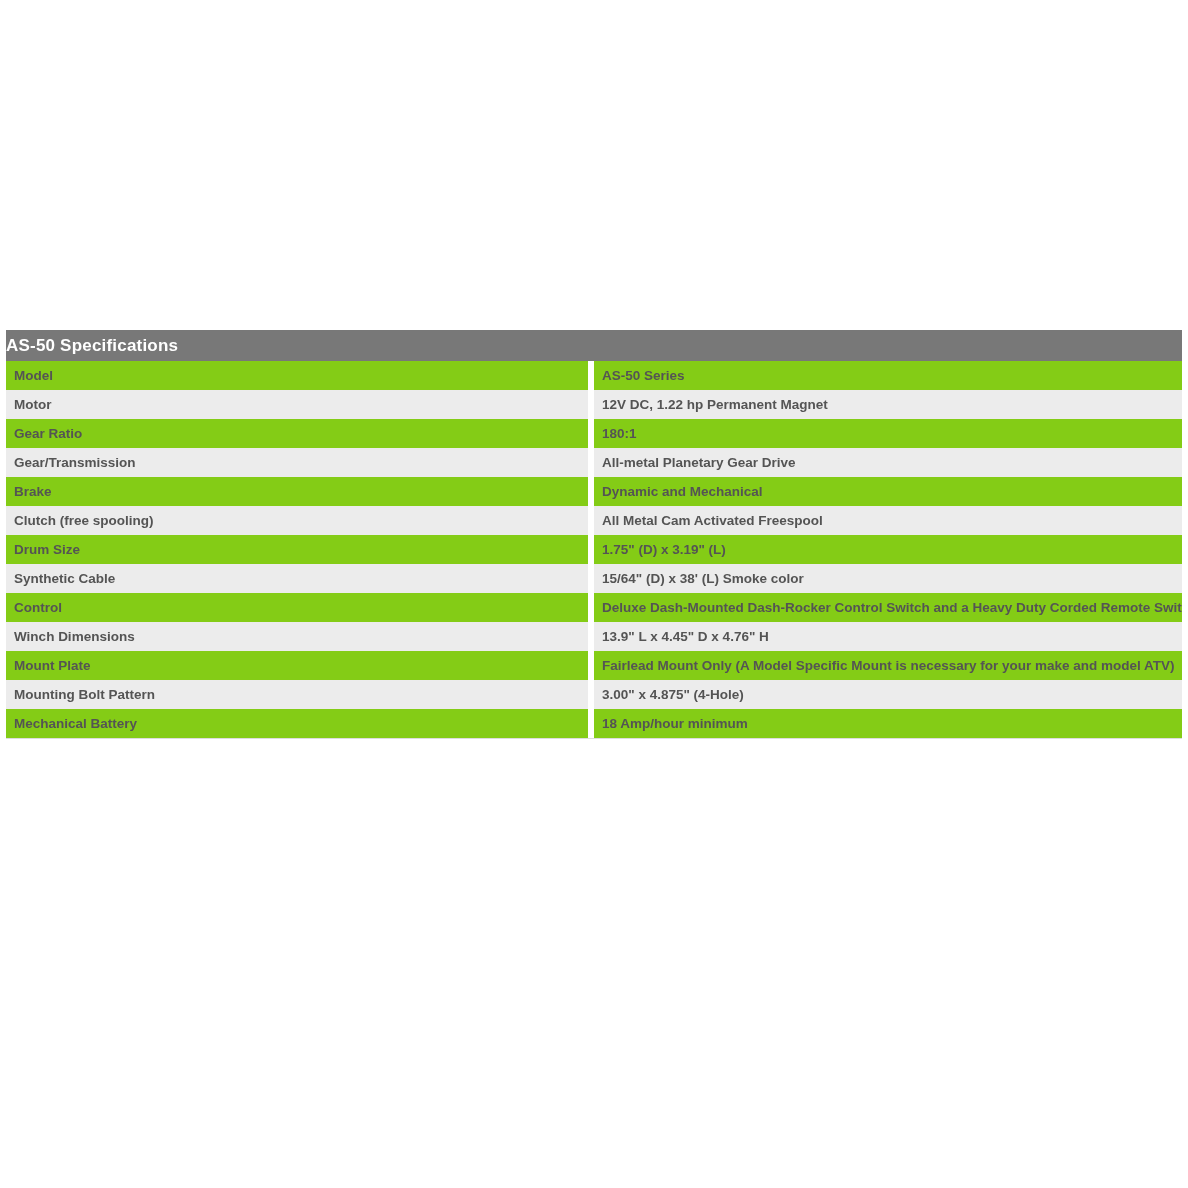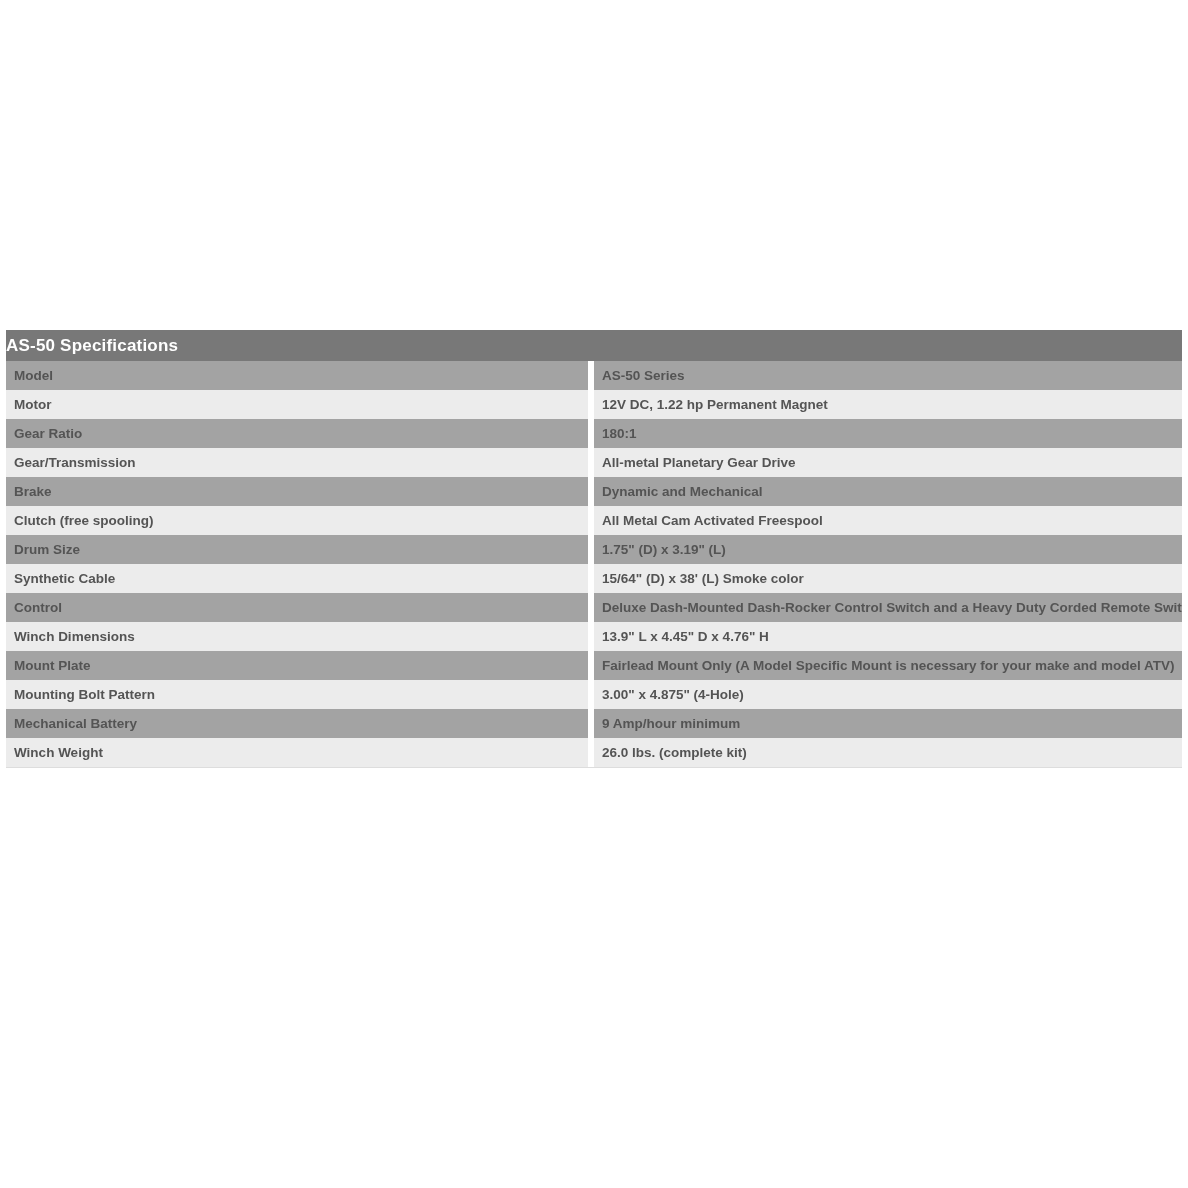--- a/index.html
+++ b/index.html
@@ -36,21 +36,21 @@
     height: 31px;
     padding: 0;
     letter-spacing: 0.2px;
   }
   table.spec-table td {
     height: 29px;
     padding: 0 6px 0 8px;
     font-size: 13.5px;
     font-weight: bold;
     color: var(--text-color, #545454);
-    background: #a3a3a3;
+    background: #84cc16;
     vertical-align: middle;
     white-space: nowrap;
     overflow: hidden;
   }
   table.spec-table td.label-cell {
     width: 205px;
     border-right: 6px solid #ffffff;
   }
   
   table.spec-table tbody tr:nth-child(even) td {
@@ -128,23 +128,19 @@
     <td class="value-cell">Fairlead Mount Only (A Model Specific Mount is necessary for your make and model ATV)</td>
   </tr>
 
   <tr>
     <td class="label-cell">Mounting Bolt Pattern</td>
     <td class="value-cell">3.00" x 4.875" (4-Hole)</td>
   </tr>
 
   <tr>
     <td class="label-cell">Mechanical Battery</td>
-    <td class="value-cell">9 Amp/hour minimum</td>
+    <td class="value-cell">18 Amp/hour minimum</td>
   </tr>
 
 
-  <tr>
-    <td class="label-cell">Winch Weight</td>
-    <td class="value-cell">26.0 lbs. (complete kit)</td>
-  </tr>
 </tbody>
   </table>
 </div>
 
 </body></html>

